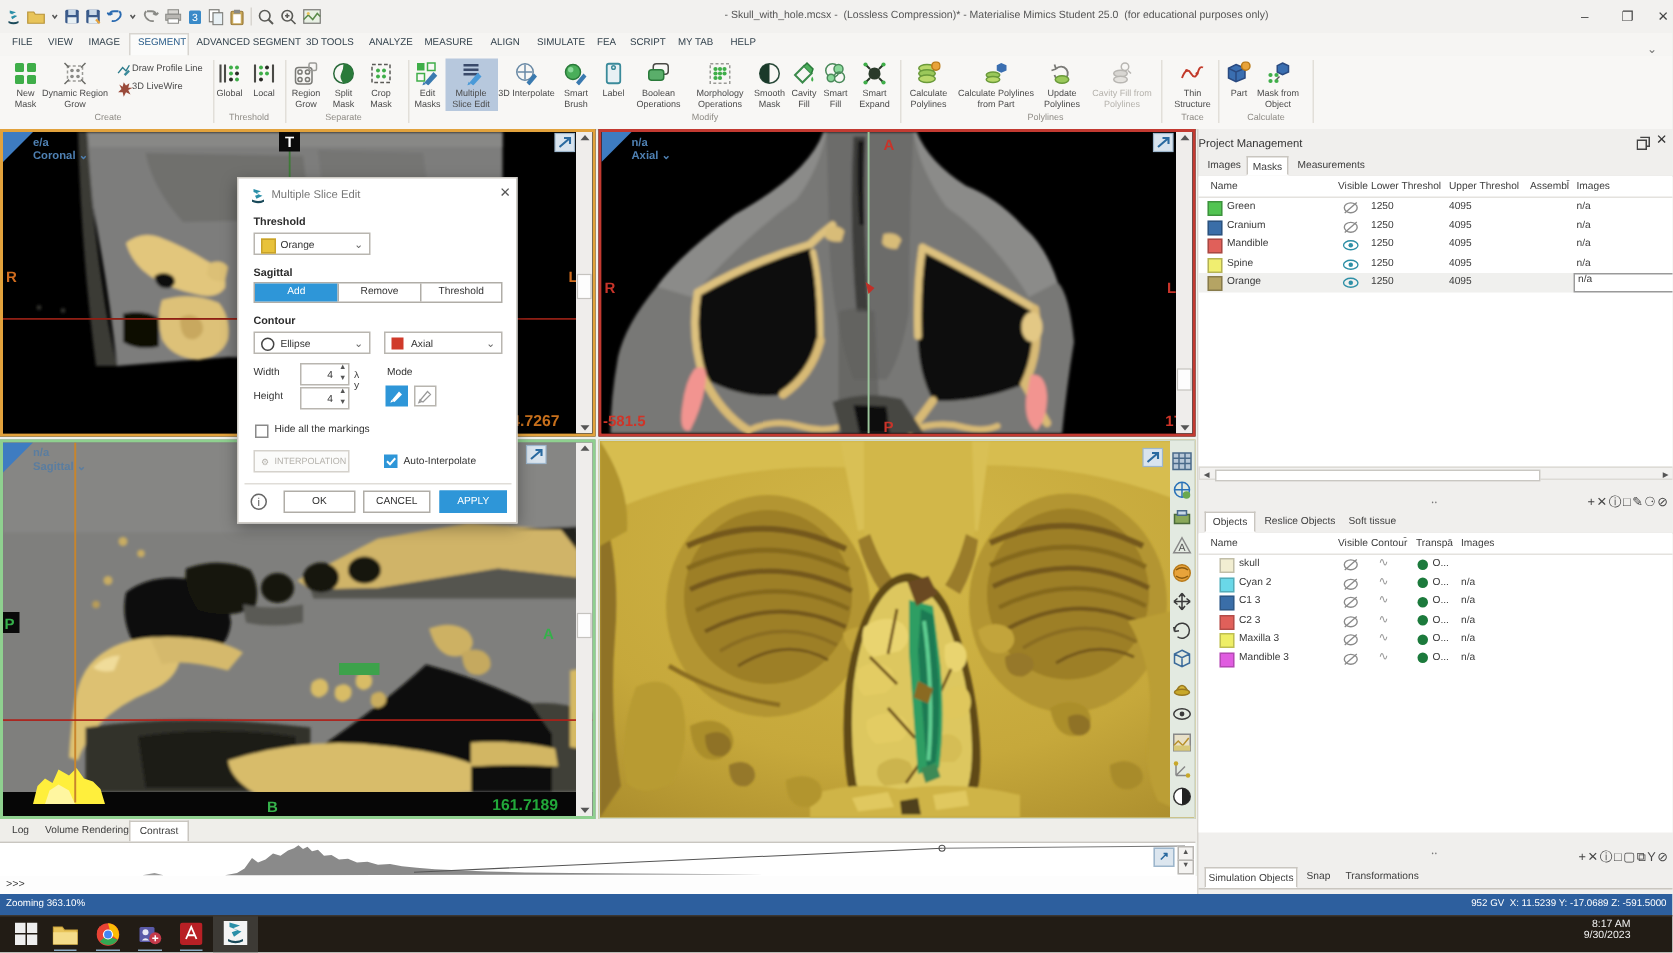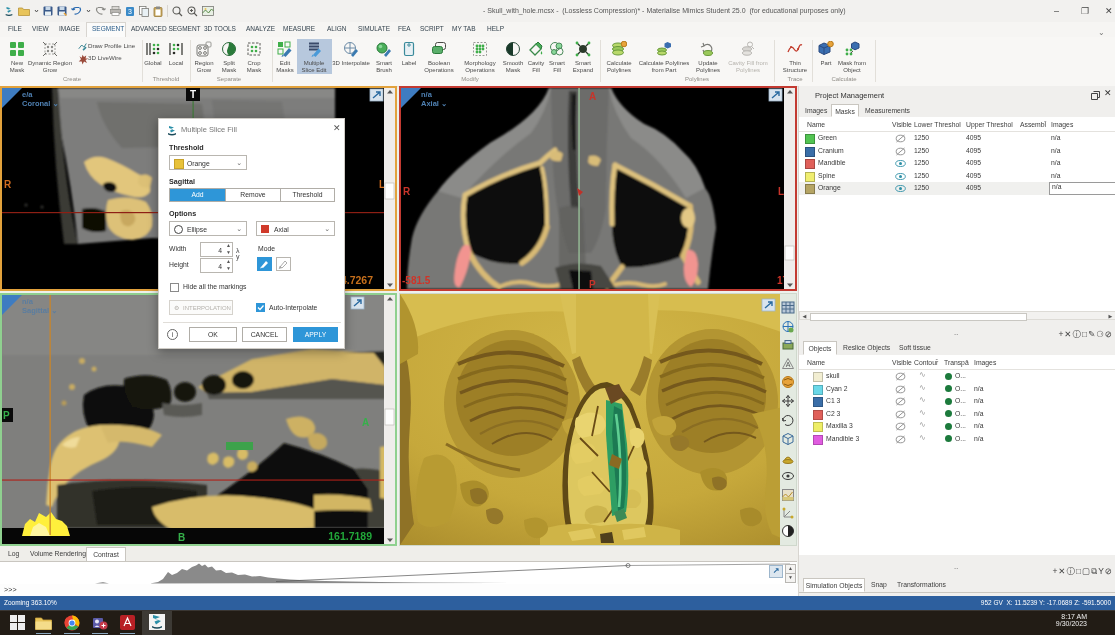--- a/index.html
+++ b/index.html
@@ -685,21 +685,21 @@
           <path d="M6,0.5 a5.5,5.5 0 0 1 0,11 Z" fill="#222" stroke="none"></path>
         </g>
   </g>
 
   <rect x="362" y="5" width="13" height="12" fill="#d9e4ee" stroke="#9db6cc" stroke-width="0.8"></rect>
   <path d="M365,14 L372,8 M368,8 h4 v4" stroke="#2a6aa0" stroke-width="1.4" fill="none"></path>
 </svg>
 </div>
 
 <div id="rpanel">
-  <span style="position:absolute;left:16px;top:5px;font-size:7.5px;color:#333">Project Management</span>
+  <span style="position:absolute;left:0;top:5px;font-size:7.5px;color:#333">Project Management</span>
   <svg width="9" height="9" style="position:absolute;left:292px;top:5px" viewBox="0 0 9 9">
       <path d="M2.5,0.5 h6 v6 h-2 M0.5,2.5 h6 v6 h-6 Z" stroke="#444" fill="none"></path>
     </svg>
   <span style="position:absolute;left:305px;top:2px;font-size:9px;color:#333">✕</span>
 
   <div style="position:absolute;left:0;top:18px;width:317px;height:13px;border-bottom:1px solid #c9c6c0"></div>
   <div class="ptab" style="left:6px;top:21px">Images</div>
   <div class="ptab sel" style="left:32px;top:18px;width:28px;height:13px;text-align:center;line-height:13px;box-sizing:border-box">Masks</div>
   <div class="ptab" style="left:66px;top:21px">Measurements</div>
 
@@ -940,38 +940,38 @@
 <span style="position:absolute;right:28px;top:3px;font-size:7px;color:#f0f0f0;text-align:right">8:17 AM<br>9/30/2023</span>
 <div style="position:absolute;left:0;top:0;width:1115px;height:1px;background:#3a3632"></div>
 </div>
 
 <div id="dlg">
 
   <svg width="12" height="12" style="position:absolute;left:7px;top:6px" viewBox="0 0 12 12">
     <path d="M2,8 Q6,10 10,8 L10,9.5 Q6,11.5 2,9.5 Z" fill="#1a4a5a"></path>
     <path d="M3,1 L8,2.5 L4.5,4 L9,5.5 L5,7.5 L4,5.5 L7,4.5 L3,3 Z" fill="#2a8fa8"></path>
   </svg>
-  <span style="position:absolute;left:22px;top:6px;font-size:7.5px;color:#777">Multiple Slice Fill</span>
+  <span style="position:absolute;left:22px;top:6px;font-size:7.5px;color:#777">Multiple Slice Edit</span>
   <span style="position:absolute;left:174px;top:4px;font-size:9px;color:#555">✕</span>
 
   <div class="dlbl" style="left:10px;top:24px">Threshold</div>
   <div class="dselect" style="left:10px;top:36px;width:78px">
     <div style="position:absolute;left:4px;top:3px;width:8px;height:8px;background:#e8c23a;border:1px solid #c8a22a"></div>
     <span style="position:absolute;left:17px;top:4px;font-size:6.8px;color:#333">Orange</span>
     <span class="chev" style="right:4px;top:3px">⌄</span>
   </div>
 
   <div class="dlbl" style="left:10px;top:58px">Sagittal</div>
   <div style="position:absolute;left:10px;top:69px;width:166px;height:14px;border:1px solid #b0ada7;box-sizing:border-box">
     <div style="position:absolute;left:0;top:0;width:55px;height:12px;background:#2e96d8;color:#fff;font-size:6.8px;text-align:center;line-height:12px">Add</div>
     <div style="position:absolute;left:55px;top:0;width:55px;height:12px;border-left:1px solid #b0ada7;box-sizing:border-box;font-size:6.8px;color:#333;text-align:center;line-height:12px">Remove</div>
     <div style="position:absolute;left:110px;top:0;width:54px;height:12px;border-left:1px solid #b0ada7;box-sizing:border-box;font-size:6.8px;color:#333;text-align:center;line-height:12px">Threshold</div>
   </div>
 
-  <div class="dlbl" style="left:10px;top:90px">Options</div>
+  <div class="dlbl" style="left:10px;top:90px">Contour</div>
   <div class="dselect" style="left:10px;top:102px;width:78px">
     <div style="position:absolute;left:4px;top:3px;width:7px;height:7px;border:1.2px solid #444;border-radius:50%"></div>
     <span style="position:absolute;left:17px;top:4px;font-size:6.8px;color:#333">Ellipse</span>
     <span class="chev" style="right:4px;top:3px">⌄</span>
   </div>
   <div class="dselect" style="left:97px;top:102px;width:79px">
     <div style="position:absolute;left:4px;top:3px;width:8px;height:8px;background:#d03a2a"></div>
     <span style="position:absolute;left:17px;top:4px;font-size:6.8px;color:#333">Axial</span>
     <span class="chev" style="right:4px;top:3px">⌄</span>
   </div>

